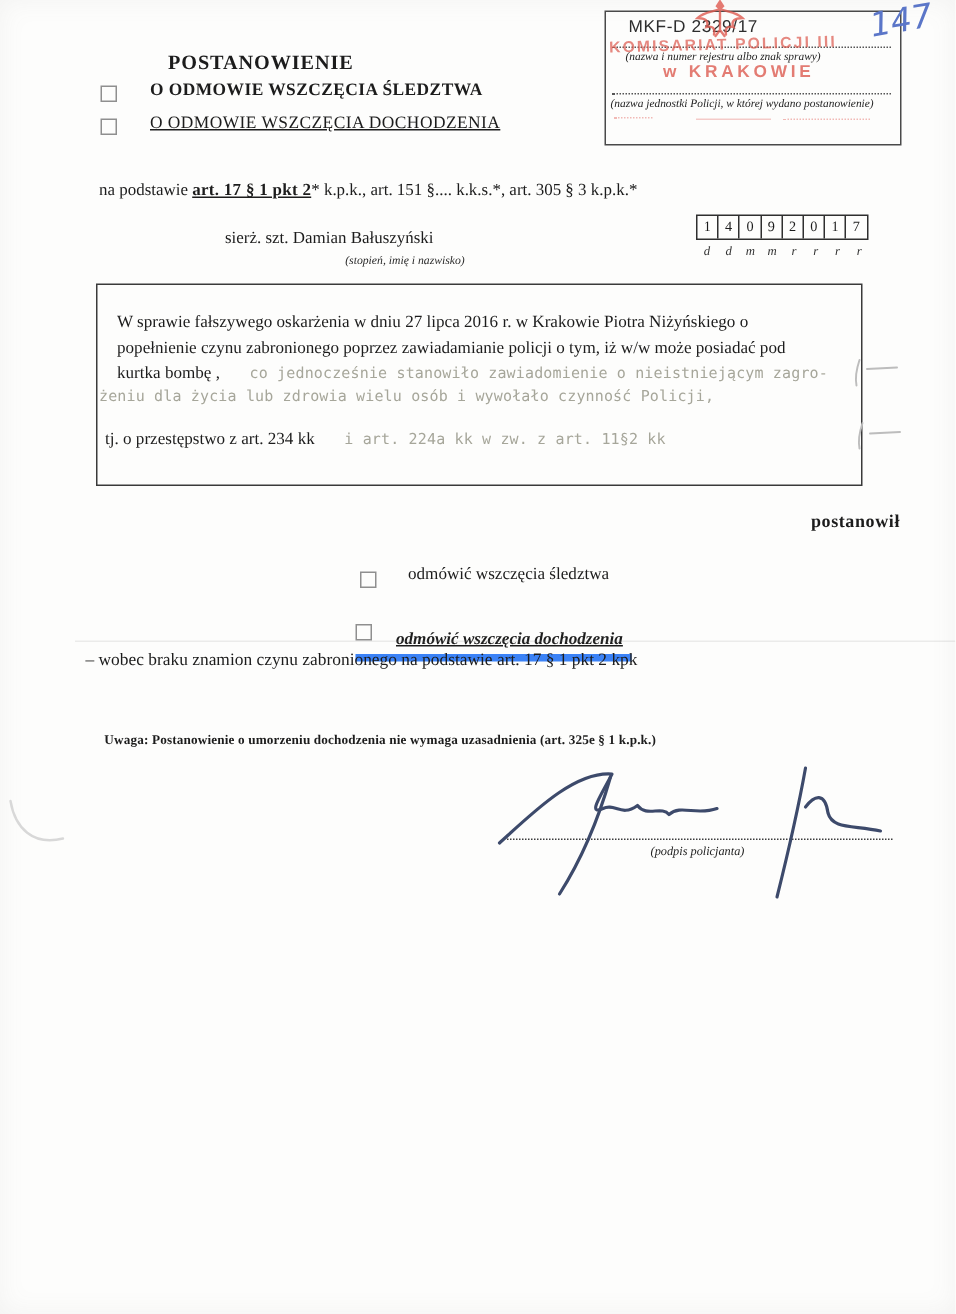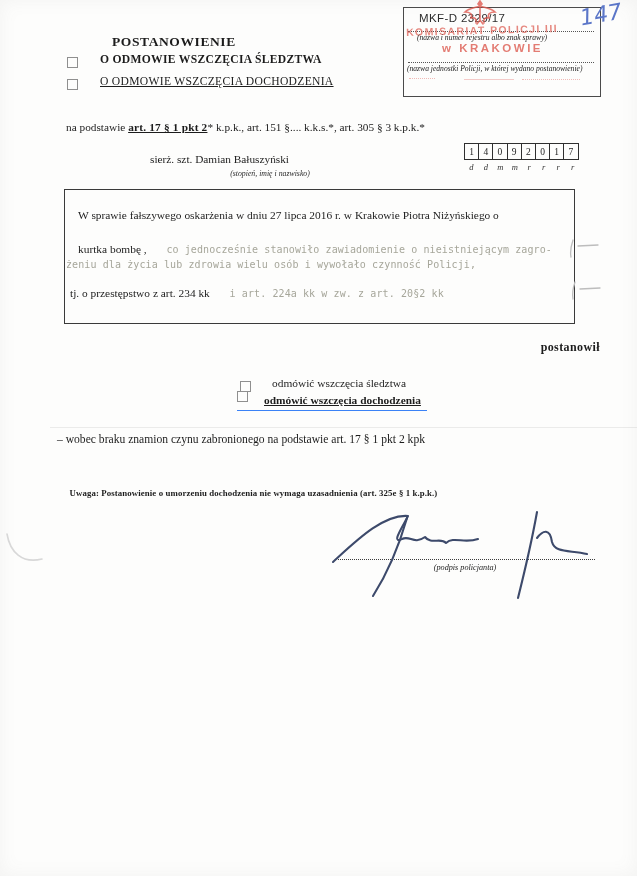--- a/index.html
+++ b/index.html
@@ -58,21 +58,21 @@
   .cl4{left:1px;top:66px;}
   .cl5{left:5px;top:95px;}
   .caseline .typed{font-size:10px;letter-spacing:0.1px;}
   .qualgap{display:inline-block;width:14px;}
   
   .foldline{left:50px;top:427px;width:587px;height:1px;background:rgba(140,140,140,0.16);}
   
   .decided{left:0px;top:340px;width:600px;text-align:right;font-size:12px;font-weight:bold;letter-spacing:0.4px;}
   .dopt1-box{left:240px;top:381px;}
   .dopt1{left:272px;top:377px;font-size:11.4px;}
-  .dopt2wrap{left:237px;top:390px;border-bottom:1px solid #3b82f6;padding:0 6px 2px 0;}
+  .dopt2wrap{left:237px;top:416px;border-bottom:5px solid #3b82f6;padding:0 6px 2px 0;font-style:italic;}
   .dopt2-box{position:relative;display:inline-block;vertical-align:2px;margin-right:16px;}
   .dopt2{display:inline;font-size:11.4px;font-weight:bold;text-decoration:underline;}
   .reason{left:57px;top:433px;font-size:11.6px;white-space:nowrap;}
   
   .note{left:0px;top:488px;width:507px;text-align:center;font-size:8.8px;font-weight:bold;letter-spacing:0.1px;}
   
   .sigline{left:338px;top:545px;width:257px;border-bottom:1.6px dotted #3c3c3c;height:14px;}
   .sigcap{left:380px;top:563px;width:170px;text-align:center;font-size:8.2px;font-style:italic;color:#222;}
   svg{display:block;}
 </style>
@@ -134,32 +134,33 @@
     <div class="datelet">r</div>
     <div class="datelet">r</div>
     <div class="datelet">r</div>
   </div>
 
   <div class="abs offname serif">sierż. szt. Damian Bałuszyński</div>
   <div class="abs offcap serif">(stopień, imię i nazwisko)</div>
 
   <div class="abs casebox">
     <div class="caseline cl1 serif">W sprawie fałszywego oskarżenia w dniu 27 lipca  2016 r. w Krakowie Piotra Niżyńskiego o</div>
+    <div class="caseline cl2 serif">popełnienie czynu zabronionego poprzez zawiadamianie policji o  tym, iż w/w może posiadać  pod</div>
     <div class="caseline cl3">
       <span class="serif">kurtka bombę ,</span>
       <span class="qualgap"></span>
       <span class="typed">co jednocześnie stanowiło zawiadomienie o nieistniejącym zagro-</span>
     </div>
     <div class="caseline cl4">
       <span class="typed">żeniu dla życia lub zdrowia wielu osób i wywołało czynność Policji,</span>
     </div>
     <div class="caseline cl5">
       <span class="serif">tj. o przestępstwo z art. 234 kk</span>
       <span class="qualgap"></span>
-      <span class="typed">i art. 224a kk w zw. z art. 20§2 kk</span>
+      <span class="typed">i art. 224a kk w zw. z art. 11§2 kk</span>
     </div>
   </div>
 
   <svg class="abs" style="left:566px;top:238px;" width="40" height="24" viewBox="0 0 40 24">
     <g stroke="#bdbdbd" stroke-width="1.3" fill="none" stroke-linecap="round">
       <path d="M7 2 C 5 8, 4 14, 5 19"></path>
         <path d="M12 8 L 32 7"></path>
     </g>
   </svg>
   <svg class="abs" style="left:568px;top:280px;" width="40" height="24" viewBox="0 0 40 24">

